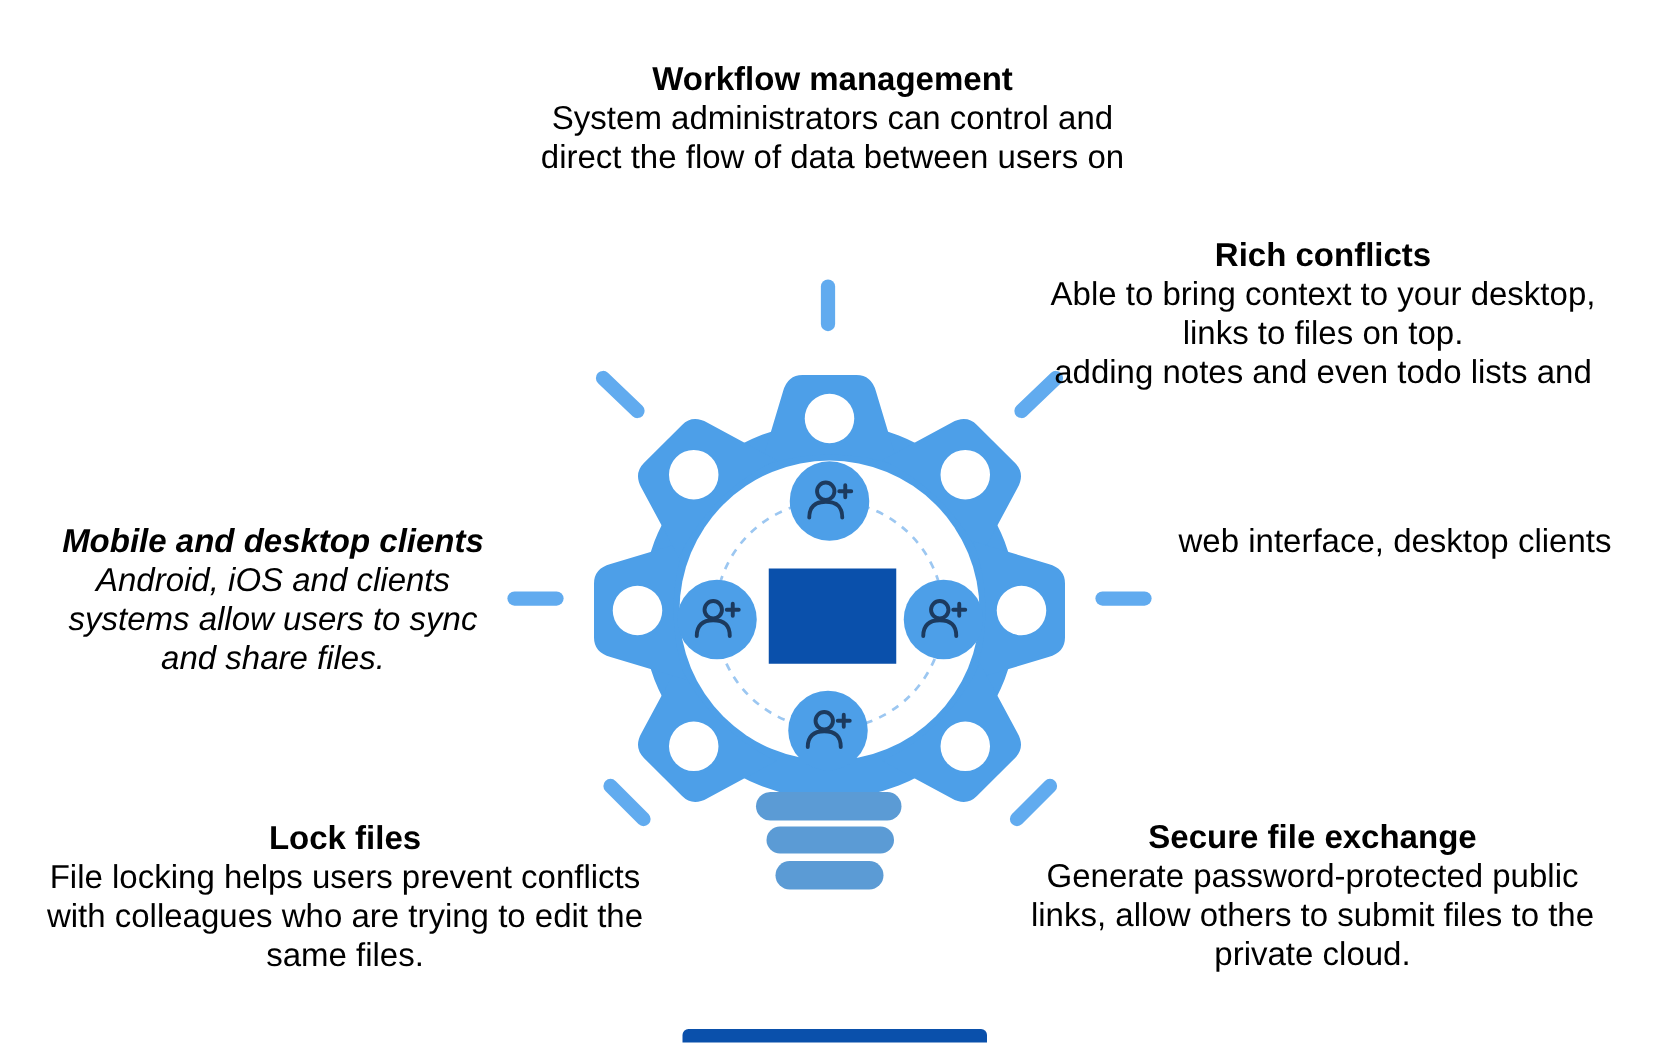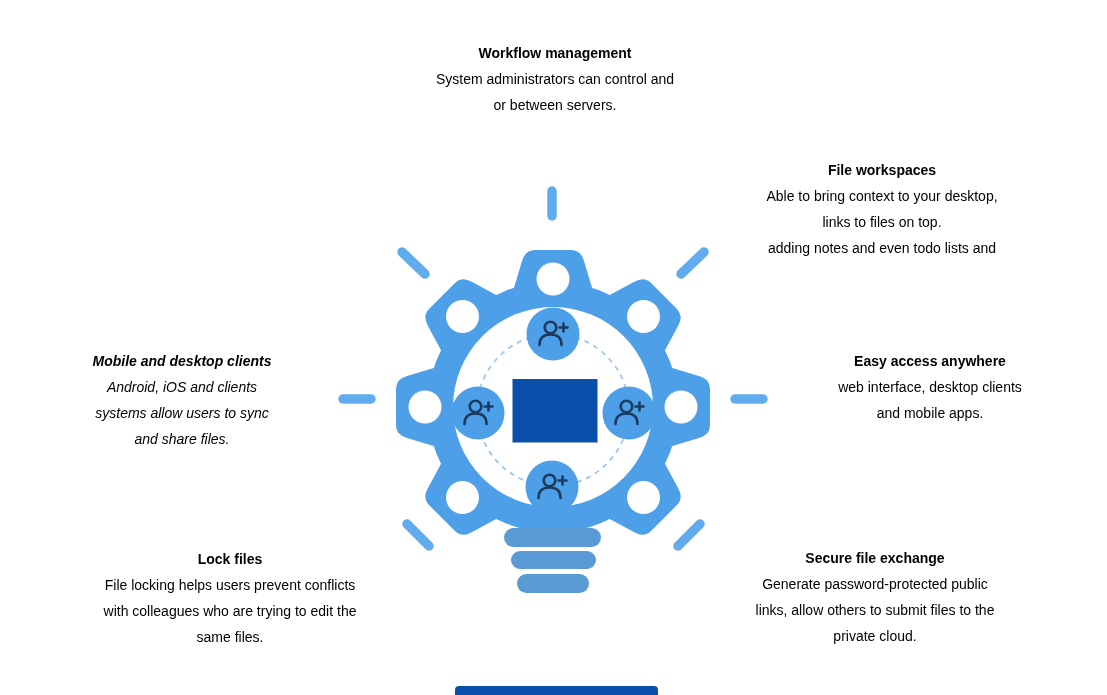--- a/index.html
+++ b/index.html
@@ -8,21 +8,21 @@
     position:relative;
     width:1107px;height:695px;
     background:var(--background,#ffffff);
     overflow:hidden;
     font-family:"Liberation Sans", sans-serif;
     color:var(--text,#000000);
   }
   .feature{
     position:absolute;
     text-align:center;
-    font-size:14px;
+    font-size:22px;
     line-height:26px;
   }
   .ftitle{font-weight:bold;}
   svg.hero{position:absolute;left:0;top:0;}
   .gear-fill{fill:var(--gear-blue,#4D9FE8);}
   .gear-ring{fill:none;stroke:var(--gear-blue,#4D9FE8);stroke-width:27;}
   .white-fill{fill:#ffffff;}
   .ray{stroke:var(--ray-blue,#61ABEF);stroke-width:9.5;stroke-linecap:round;fill:none;}
   .dash-circle{fill:none;stroke:var(--dashed-circle,#9CC7F1);stroke-width:1.8;stroke-dasharray:5 5;}
   .brand{fill:var(--brand-navy,#0A50AB);}
@@ -120,42 +120,40 @@
     <g>
       <rect class="base-bar" x="504" y="528" width="97" height="19" rx="9.5"></rect>
       <rect class="base-bar" x="511" y="551" width="85" height="18" rx="9"></rect>
       <rect class="base-bar" x="517" y="574" width="72" height="19" rx="9.5"></rect>
     </g>
   </svg>
 
   <div class="feature" style="left:325px;top:40px;width:460px;">
     <div class="ftitle">Workflow management</div>
     <div>System administrators can control and</div>
-    <div>or between servers.</div>
+    <div>direct the flow of data between users on</div>
   </div>
 
 
   <div class="feature" style="left:667px;top:157px;width:430px;">
-    <div class="ftitle">File workspaces</div>
+    <div class="ftitle">Rich conflicts</div>
     <div>Able to bring context to your desktop,</div>
     <div>links to files on top.</div>
     <div>adding notes and even todo lists and</div>
   </div>
 
   <div class="feature" style="left:17px;top:348px;width:330px;font-style:italic;">
     <div class="ftitle">Mobile and desktop clients</div>
     <div>Android, iOS and clients</div>
     <div>systems allow users to sync</div>
     <div>and share files.</div>
   </div>
 
   <div class="feature" style="left:770px;top:348px;width:320px;">
-    <div class="ftitle">Easy access anywhere</div>
     <div>web interface, desktop clients</div>
-    <div>and mobile apps.</div>
   </div>
 
   <div class="feature" style="left:655px;top:545px;width:440px;">
     <div class="ftitle">Secure file exchange</div>
     <div>Generate password-protected public</div>
     <div>links, allow others to submit files to the</div>
     <div>private cloud.</div>
   </div>
 
   <div class="feature" style="left:10px;top:546px;width:440px;">

